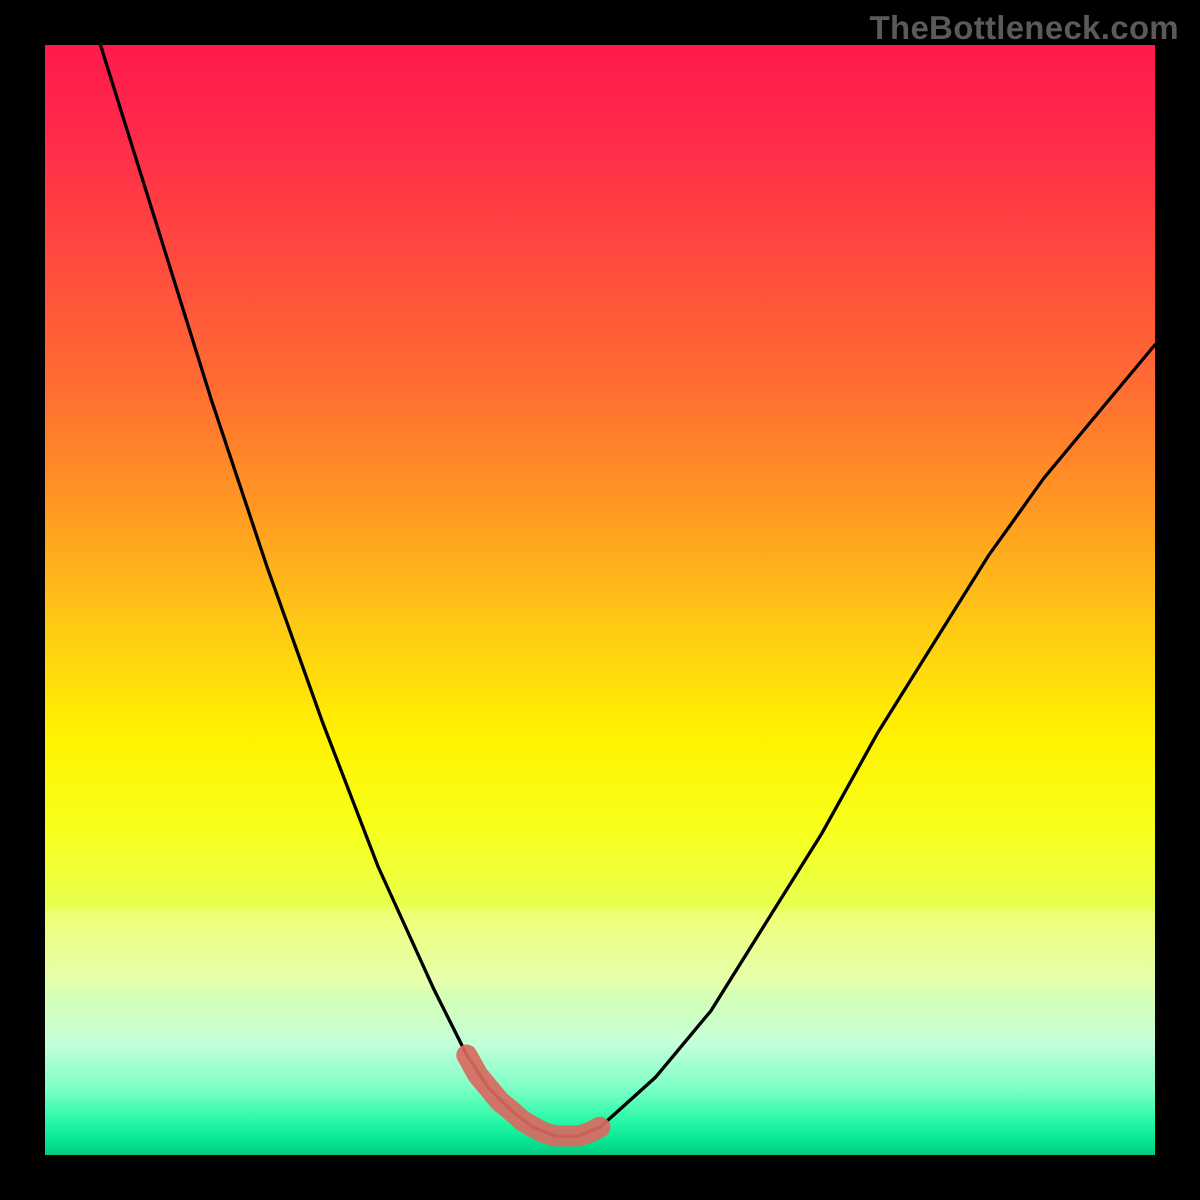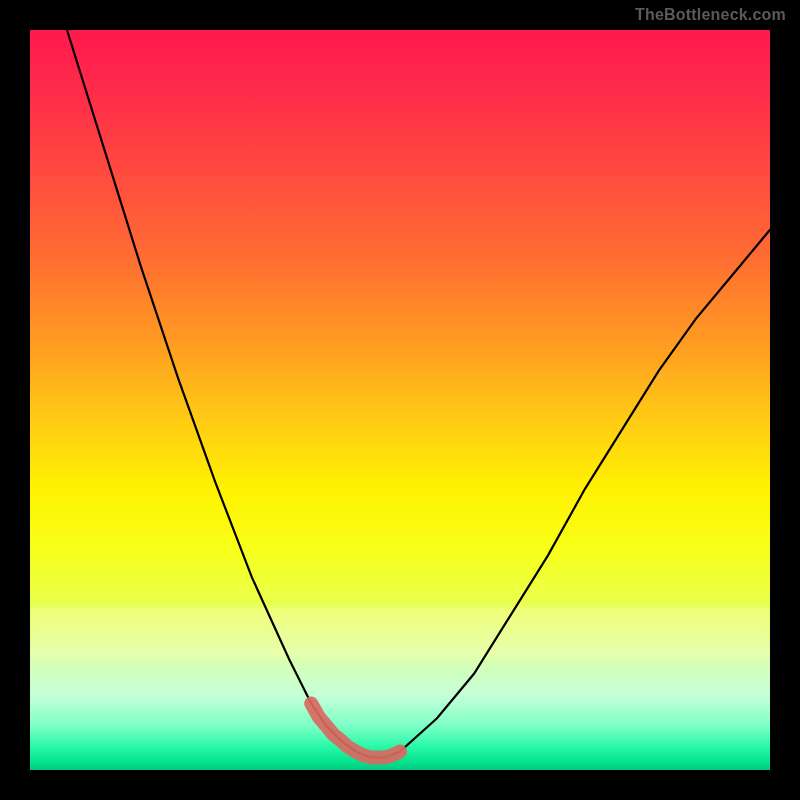--- a/index.html
+++ b/index.html
@@ -60,21 +60,21 @@
   }
   .svg-layer {
     position: absolute;
     inset: 0;
   }
   .watermark {
     position: absolute;
     top: 6px;
     right: 14px;
     color: #5a5a5a;
-    font-size: 16px;
+    font-size: 22px;
     font-weight: 600;
     letter-spacing: 0.2px;
     user-select: none;
   }
 </style>
 </head>
 <body>
 
 <div class="frame">
   <div class="watermark">TheBottleneck.com</div>

